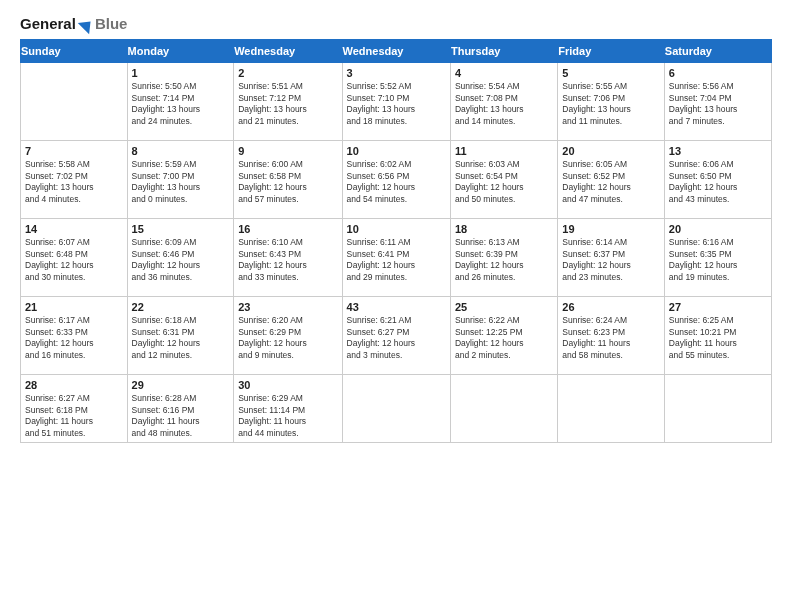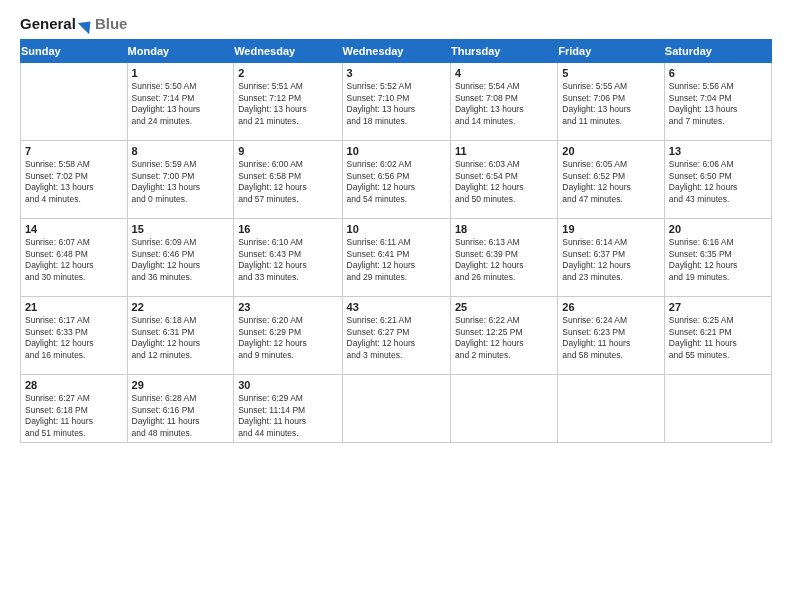--- a/index.html
+++ b/index.html
@@ -294,21 +294,21 @@
           <td>
             <span class="day-num">26</span>
             <div class="day-info">Sunrise: 6:24 AM</div>
             <div class="day-info">Sunset: 6:23 PM</div>
             <div class="day-info">Daylight: 11 hours</div>
             <div class="day-info">and 58 minutes.</div>
           </td>
           <td>
             <span class="day-num">27</span>
             <div class="day-info">Sunrise: 6:25 AM</div>
-            <div class="day-info">Sunset: 6:21 PM</div>
+            <div class="day-info">Sunset: 10:21 PM</div>
             <div class="day-info">Daylight: 11 hours</div>
             <div class="day-info">and 55 minutes.</div>
           </td>
         </tr>
         <tr class="last-row">
           <td>
             <span class="day-num">28</span>
             <div class="day-info">Sunrise: 6:27 AM</div>
             <div class="day-info">Sunset: 6:18 PM</div>
             <div class="day-info">Daylight: 11 hours</div>

